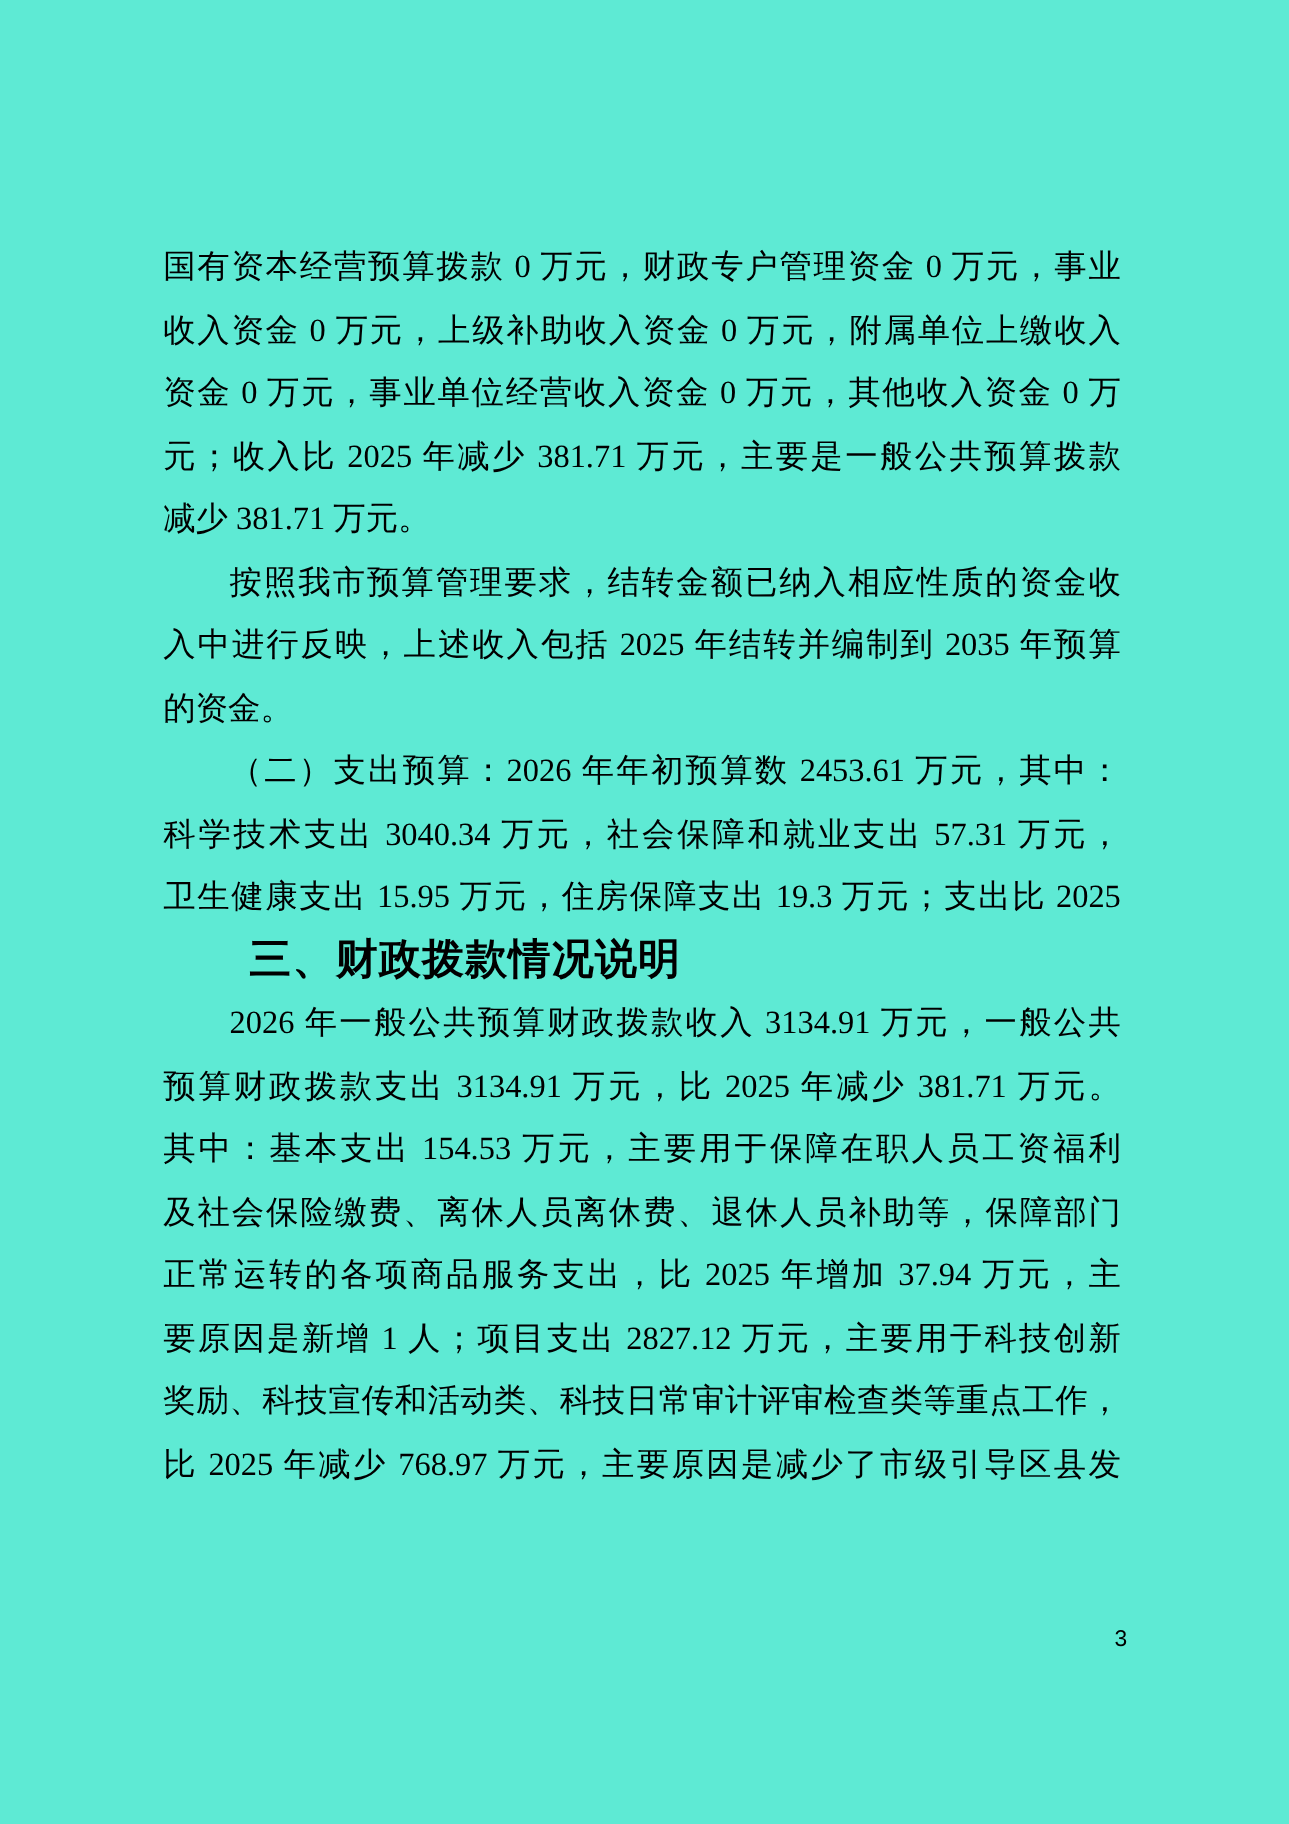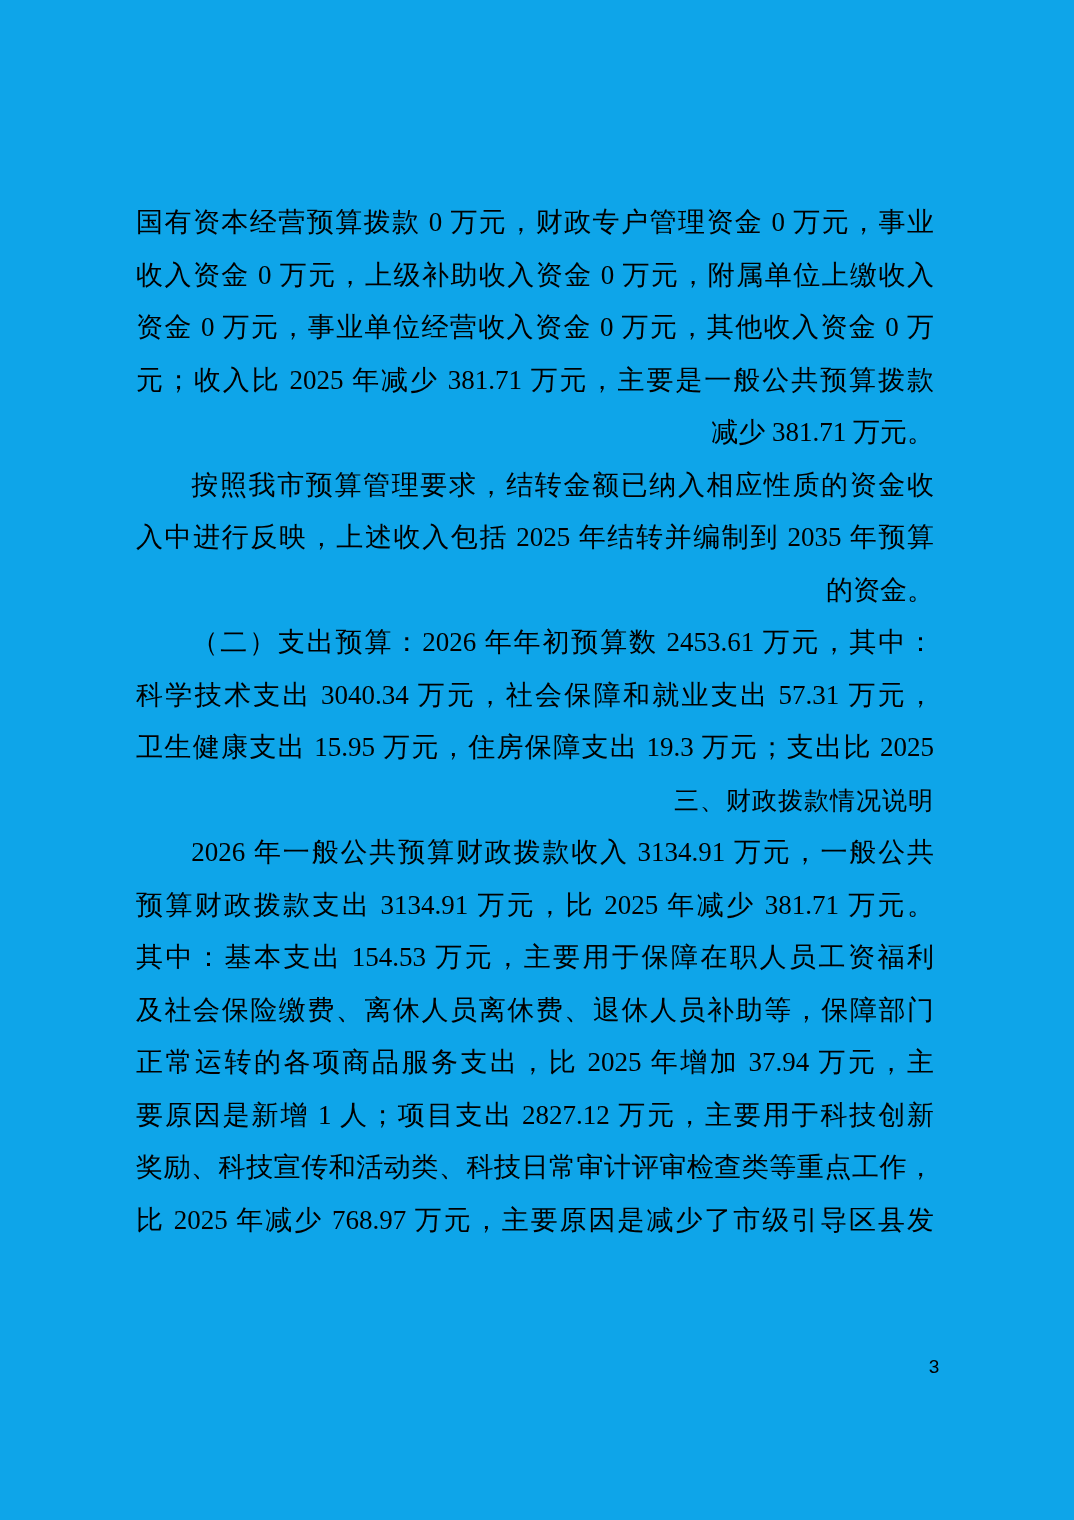--- a/index.html
+++ b/index.html
@@ -1,51 +1,51 @@
 <!DOCTYPE html>
 <html><head>
 <meta charset="utf-8">
 <style>
   * { margin: 0; padding: 0; box-sizing: border-box; }
   html, body { background: #e9e9e9; }
   .page {
     position: relative;
     width: 1074px;
     height: 1520px;
-    background: #0ea5e9;
+    background: #5eead4;
     font-family: "Liberation Serif", "DejaVu Serif", serif;
     color: #000000;
     overflow: hidden;
   }
   .text-block {
     position: absolute;
     left: 136px;
     top: 196px;
     width: 798px;
   }
   .line {
     height: 52.5px;
     line-height: 52.5px;
     font-size: 27px;
     color: #000000;
-    text-align: right;
+    text-align: left;
     white-space: normal;
     overflow: visible;
   }
   .line.justify {
     text-align: justify;
     text-align-last: justify;
   }
   .line.indent {
     text-indent: 2.05em;
   }
   .line.heading {
     font-family: "Liberation Sans", "DejaVu Sans", sans-serif;
-    font-weight: 400;
-    font-size: 25px;
+    font-weight: 700;
+    font-size: 35px;
     letter-spacing: 1px;
   }
   .run-body { font-style: normal; }
   .run-kai {
   }
   .page-num {
     position: absolute;
     top: 1352px;
     left: 916px;
     width: 36px;

